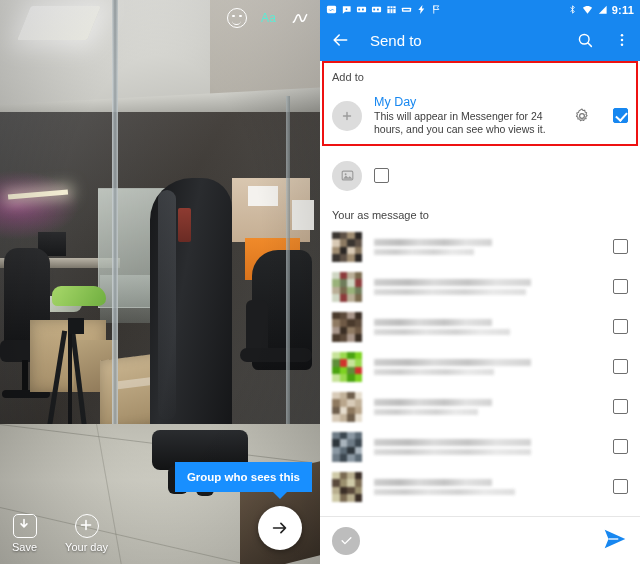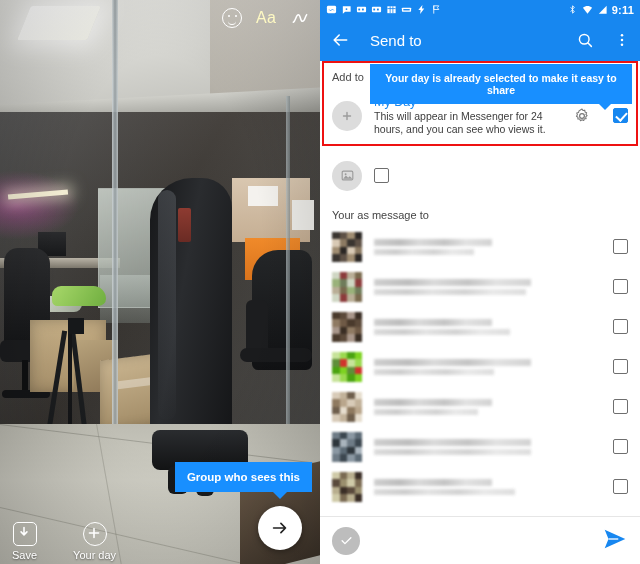--- a/index.html
+++ b/index.html
@@ -134,24 +134,24 @@
      background: radial-gradient(ellipse at 50% 45%, rgba(0,0,0,0) 45%, rgba(0,0,0,.22) 100%); }
 
   
   .edit-tools { position:absolute; right:10px; top:8px; display:flex; align-items:center; gap:14px; }
   .ic-white { color:#fff; }
   .smiley { width:20px; height:20px; border:1.6px solid #fff; border-radius:50%; position:relative; }
   .smiley::before { content:""; position:absolute; left:4.5px; top:6px; width:2.4px; height:2.4px;
      background:#fff; border-radius:50%; box-shadow: 7px 0 0 #fff; }
   .smiley::after { content:""; position:absolute; left:4.5px; top:10.5px; width:8.5px; height:4px;
      border-bottom:1.6px solid #fff; border-radius:0 0 8px 8px; }
-  .aa { font-size:16px; font-weight:400; color:#fef9c3; line-height:1; letter-spacing:.2px; }
-
-  
-  .photo-bottom { position:absolute; left:12px; bottom:3px; display:flex; gap:36px; }
+  .aa { font-size:12px; font-weight:400; color:#5eead4; line-height:1; letter-spacing:.2px; }
+
+  
+  .photo-bottom { position:absolute; left:12px; bottom:11px; display:flex; gap:28px; }
   .pb-item { display:flex; flex-direction:column; align-items:center; gap:3px; }
   .pb-ic-sq { width:24px; height:24px; border:1.6px solid #fff; border-radius:5px; position:relative; }
   .pb-ic-cr { width:24px; height:24px; border:1.6px solid #fff; border-radius:50%; position:relative; }
   .pb-label { font-size:11px; color:#fff; text-shadow:0 1px 2px rgba(0,0,0,.5); }
 
   .choose-tip {
     position:absolute; right:8px; bottom:72px; background:#188fff; color:#fff;
     font-size:11.5px; font-weight:bold; padding:9px 12px; white-space:nowrap;
   }
   .choose-tip::after {
@@ -404,21 +404,20 @@
           <circle cx="12" cy="19" r="1.9" fill="#fff"></circle>
       </svg>
     </div>
 
     <div class="list">
 
       <div class="annot"></div>
 
       <div class="addto-label">Add to</div>
 
-      <div class="callout">Your day is already selected to make it easy to share</div>
 
       <div class="row row-myday" style="margin-top:6px">
         <div class="av av-grey">
           <svg width="14" height="14" viewBox="0 0 24 24">
               <path d="M12 6v12M6 12h12" stroke="#9b9b9b" stroke-width="2.4" stroke-linecap="round"></path>
             </svg>
         </div>
         <div class="row-text">
           <div class="row-title-blue">My Day</div>
           <div class="row-sub">This will appear in Messenger for 24 hours, and you can see who views it.</div>

